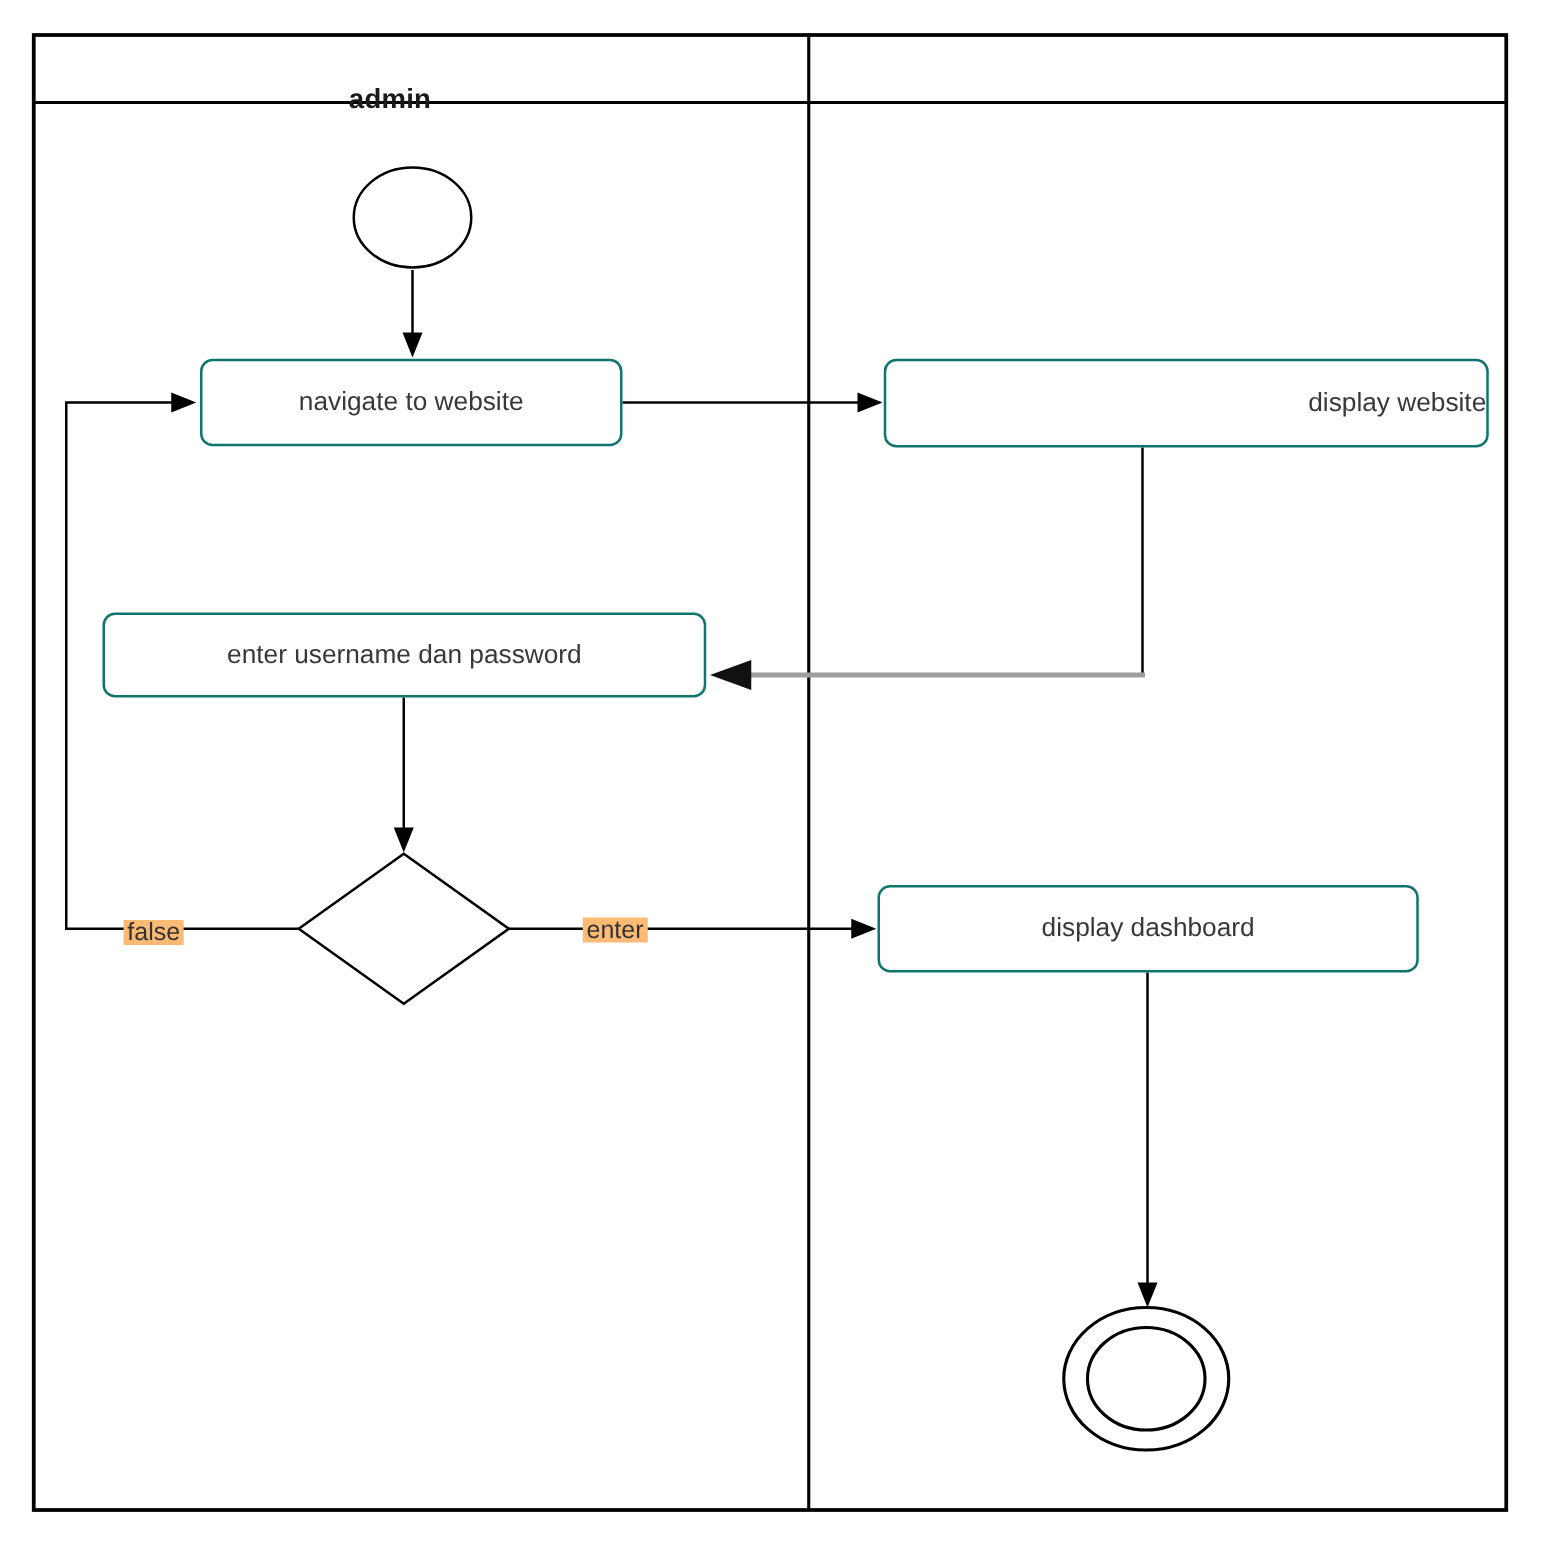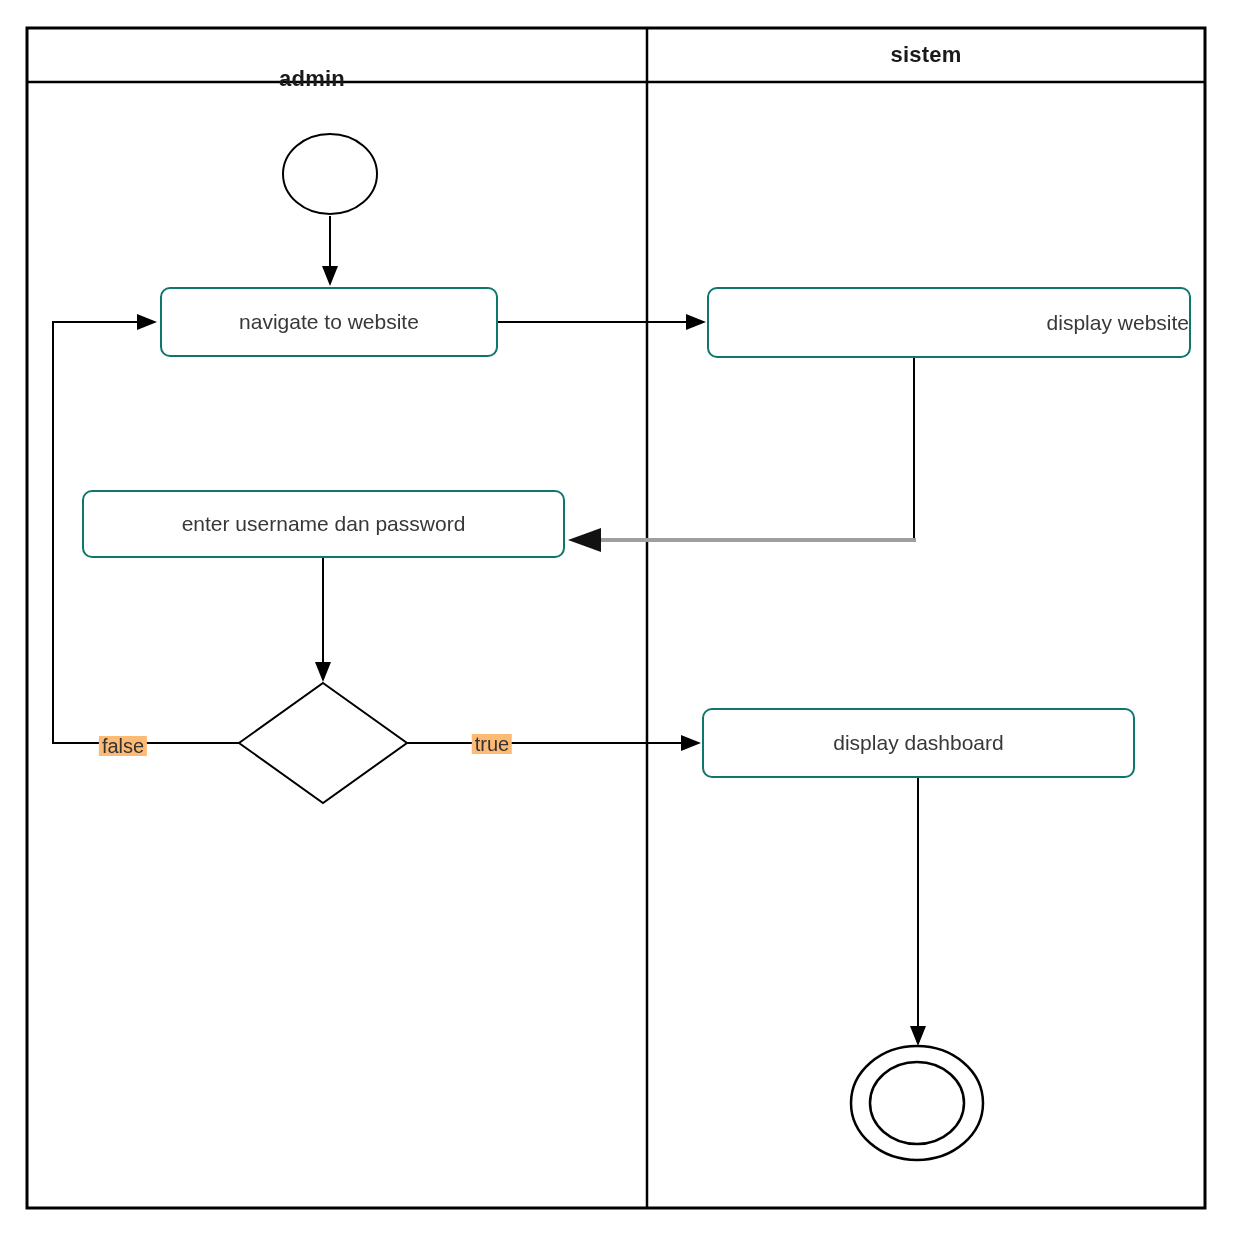--- a/index.html
+++ b/index.html
@@ -107,36 +107,33 @@
 
     <g>
       <line x1="918" y1="778" x2="918" y2="1028" stroke="#000000" stroke-width="2"></line>
       <polygon points="918,1046 910,1026 926,1026" fill="#000000"></polygon>
     </g>
   </svg>
 
   <div class="lane-header" style="left:30px; width:564px;margin-top:24px;">
     <span>admin</span>
   </div>
-  <div class="lane-header" style="left:648px; width:556px;">
-    <span>sistem</span>
-  </div>
 
   <div class="action-node" style="left:160px; top:287px; width:338px; height:70px;">
     <span>navigate to website</span>
   </div>
 
   <div class="action-node" style="left:707px; top:287px; width:484px; height:71px;justify-content:flex-end;">
     <span>display website</span>
   </div>
 
   <div class="action-node" style="left:702px; top:708px; width:433px; height:70px;">
     <span>display dashboard</span>
   </div>
 
   <div class="action-node" style="left:82px; top:490px; width:483px; height:68px;">
     <span>enter username dan password</span>
   </div>
 
   <div class="edge-label" style="left:123px; top:746px;">false</div>
-  <div class="edge-label" style="left:492px; top:744px;">true</div>
+  <div class="edge-label" style="left:492px; top:744px;">enter</div>
 
 </div>
 
 </body></html>

